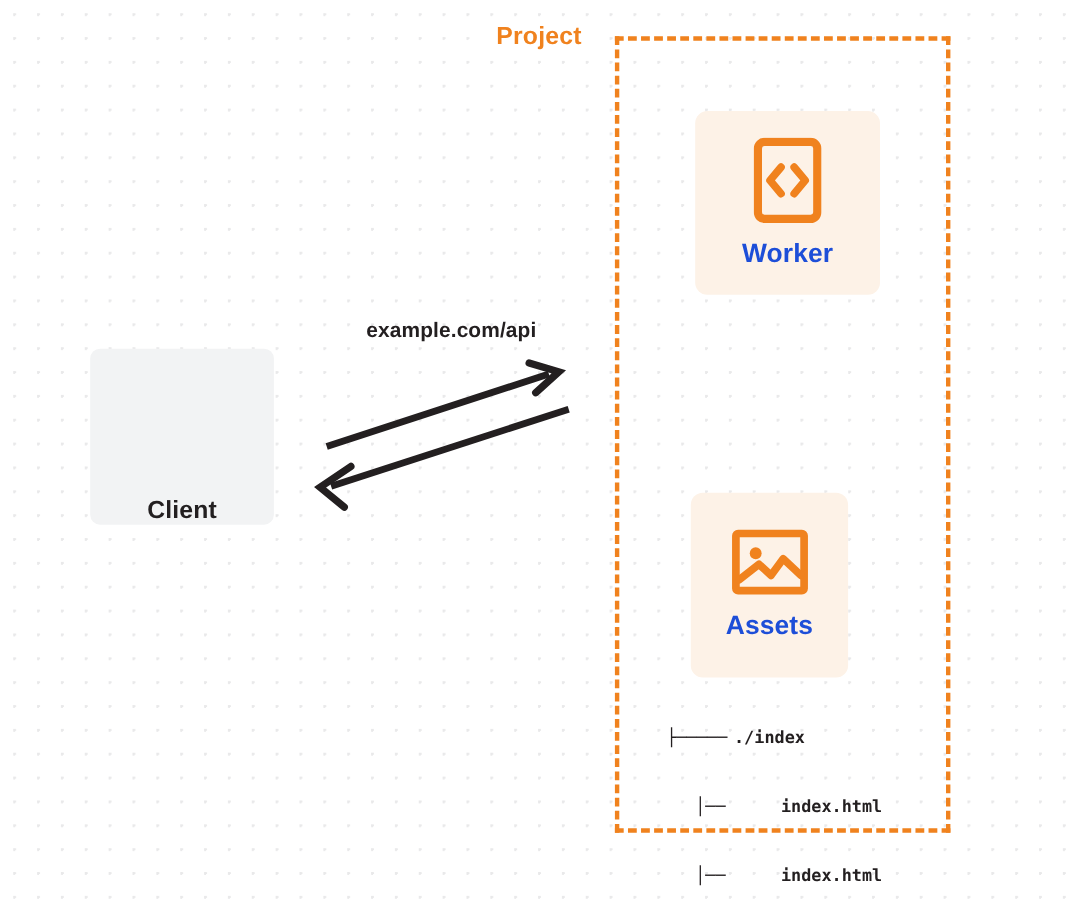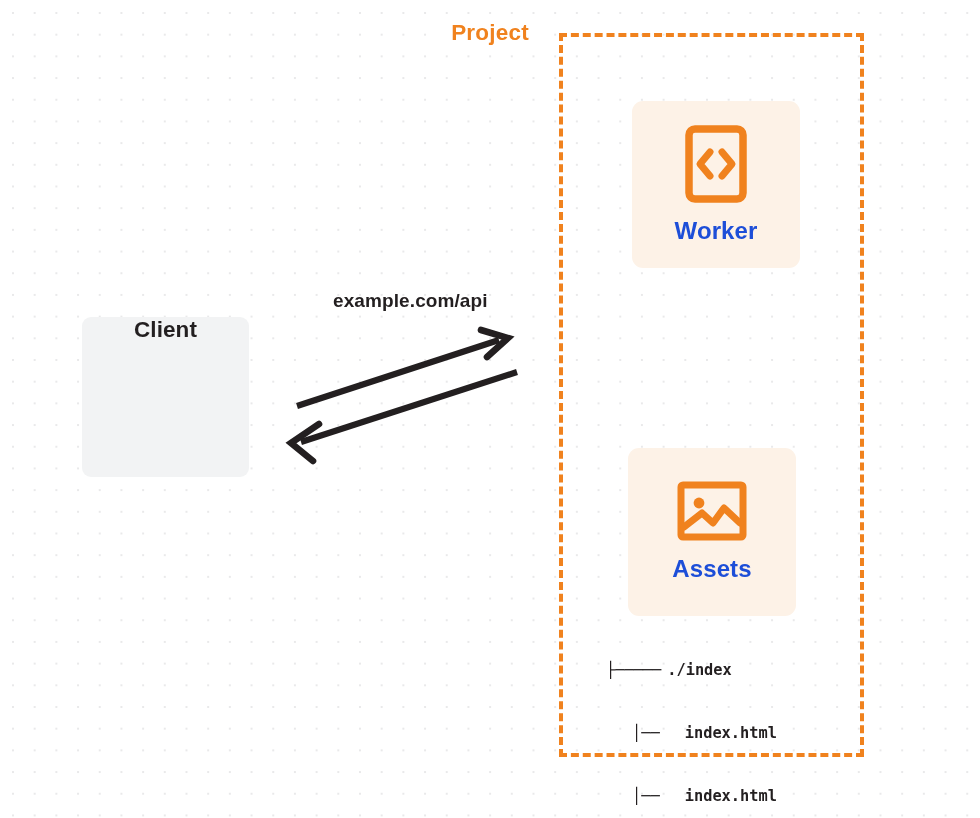--- a/index.html
+++ b/index.html
@@ -26,21 +26,21 @@
   
   #client-node {
     position: absolute;
     left: 82px;
     top: 317px;
     width: 167px;
     height: 160px;
     background: #f2f3f4;
     border-radius: 9px;
     display: flex;
-    align-items: flex-start;
+    align-items: flex-end;
     justify-content: center;
   }
   #client-node .node-label {
     font-size: 22.5px;
     font-weight: bold;
     color: #231f20;
     letter-spacing: 0.1px;
   }
 
   
@@ -81,21 +81,21 @@
   }
   #worker-card {
     left: 632px;
     top: 101px;
     width: 168px;
     height: 167px;
   }
   #assets-card {
     left: 628px;
     top: 448px;
-    width: 168px;
+    width: 143px;
     height: 168px;
   }
   .card .card-icon {
     display: block;
     line-height: 0;
     margin-bottom: 14px;
   }
   .card .card-label {
     font-size: 24px;
     font-weight: bold;
@@ -142,21 +142,21 @@
   #file-tree .tree-row {
     display: flex;
     align-items: baseline;
     height: 21px;
   }
   #file-tree .tree-branch {
     flex: 0 0 auto;
   }
   #file-tree .tree-name {
     flex: 1 1 auto;
-    text-align: center;
+    text-align: right;
   }
   #file-tree .tree-row.root .tree-name {
     text-align: left;
     padding-left: 6px;
   }
   #file-tree .tree-row.child .tree-branch {
     padding-left: 26px;
   }
 </style>
 </head>

